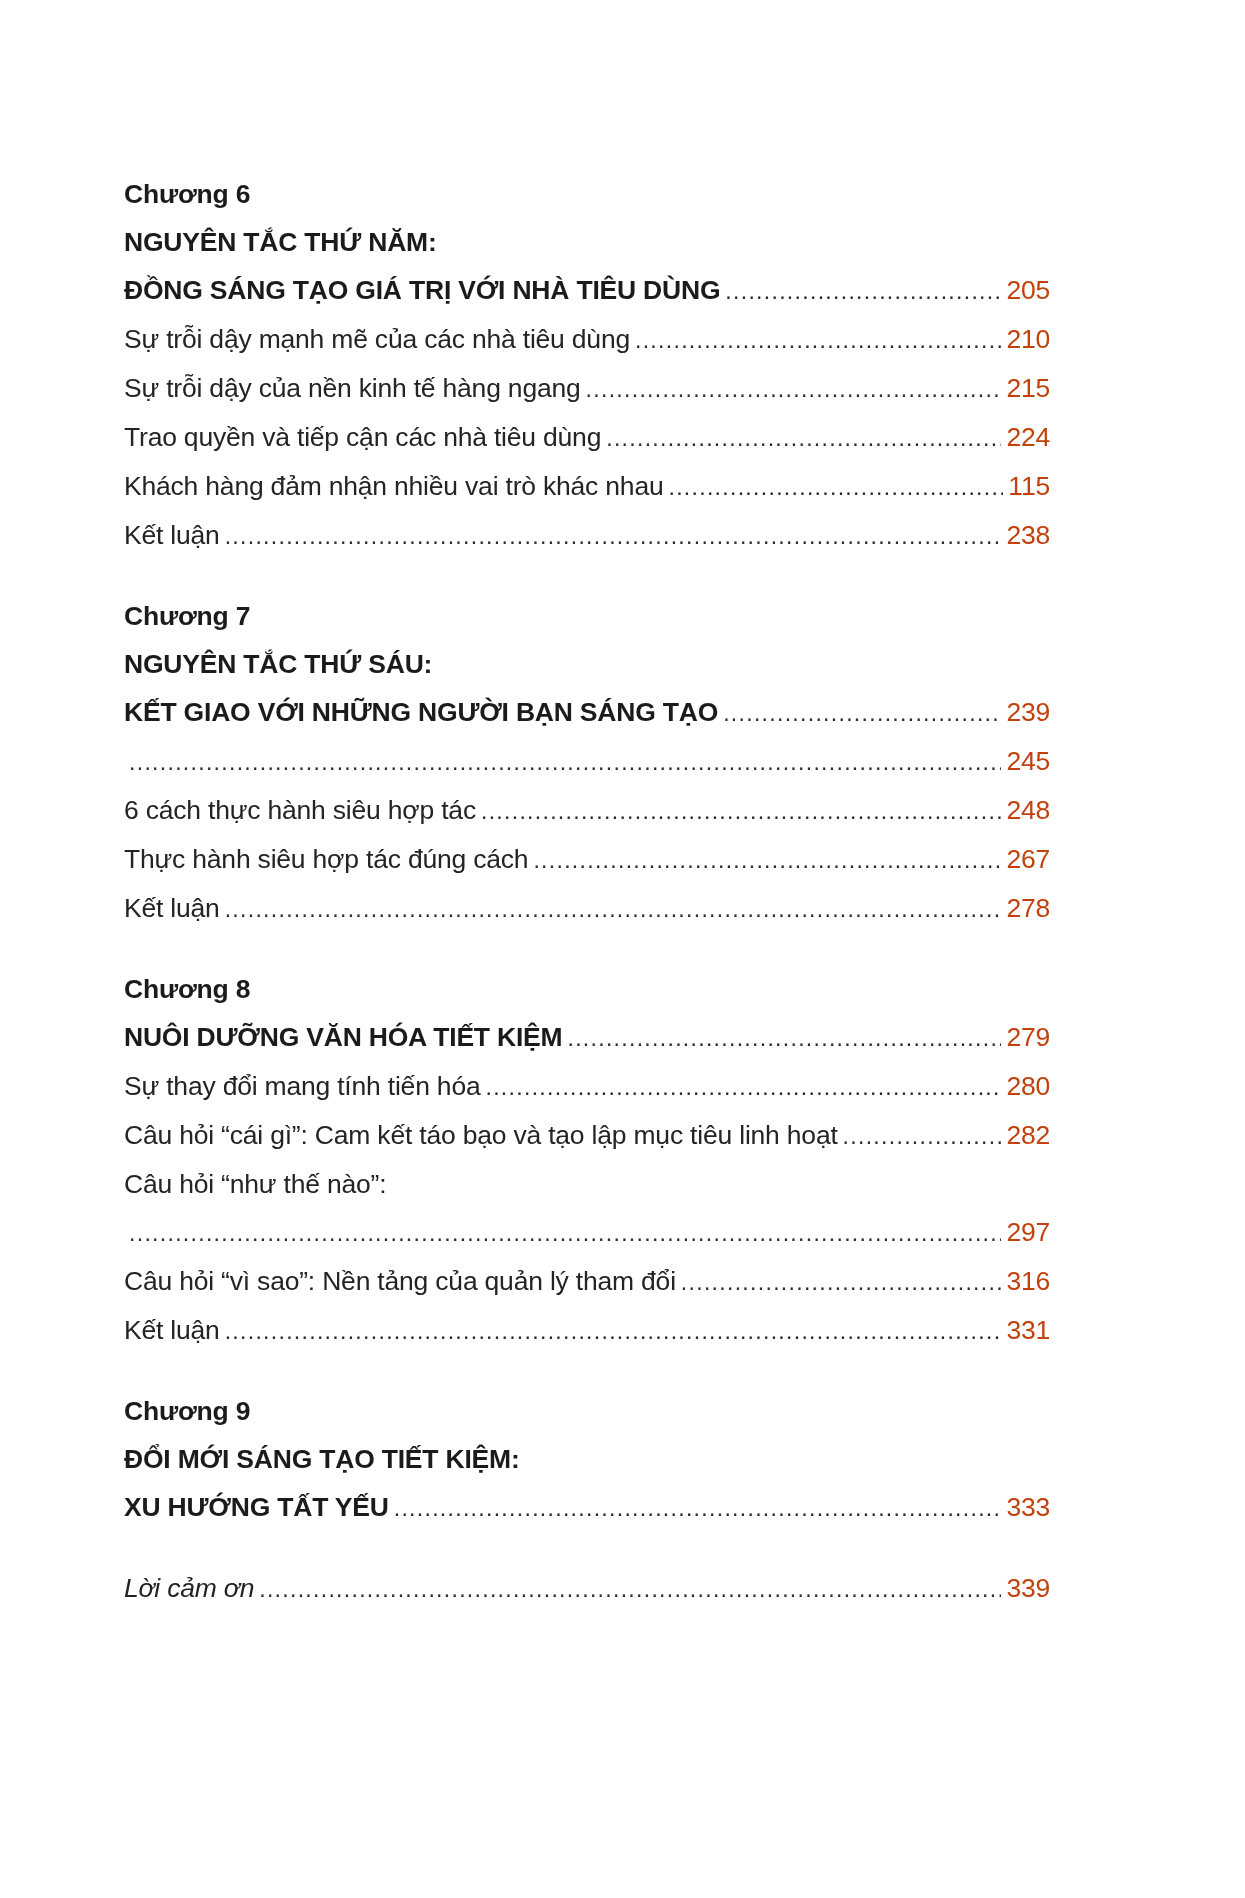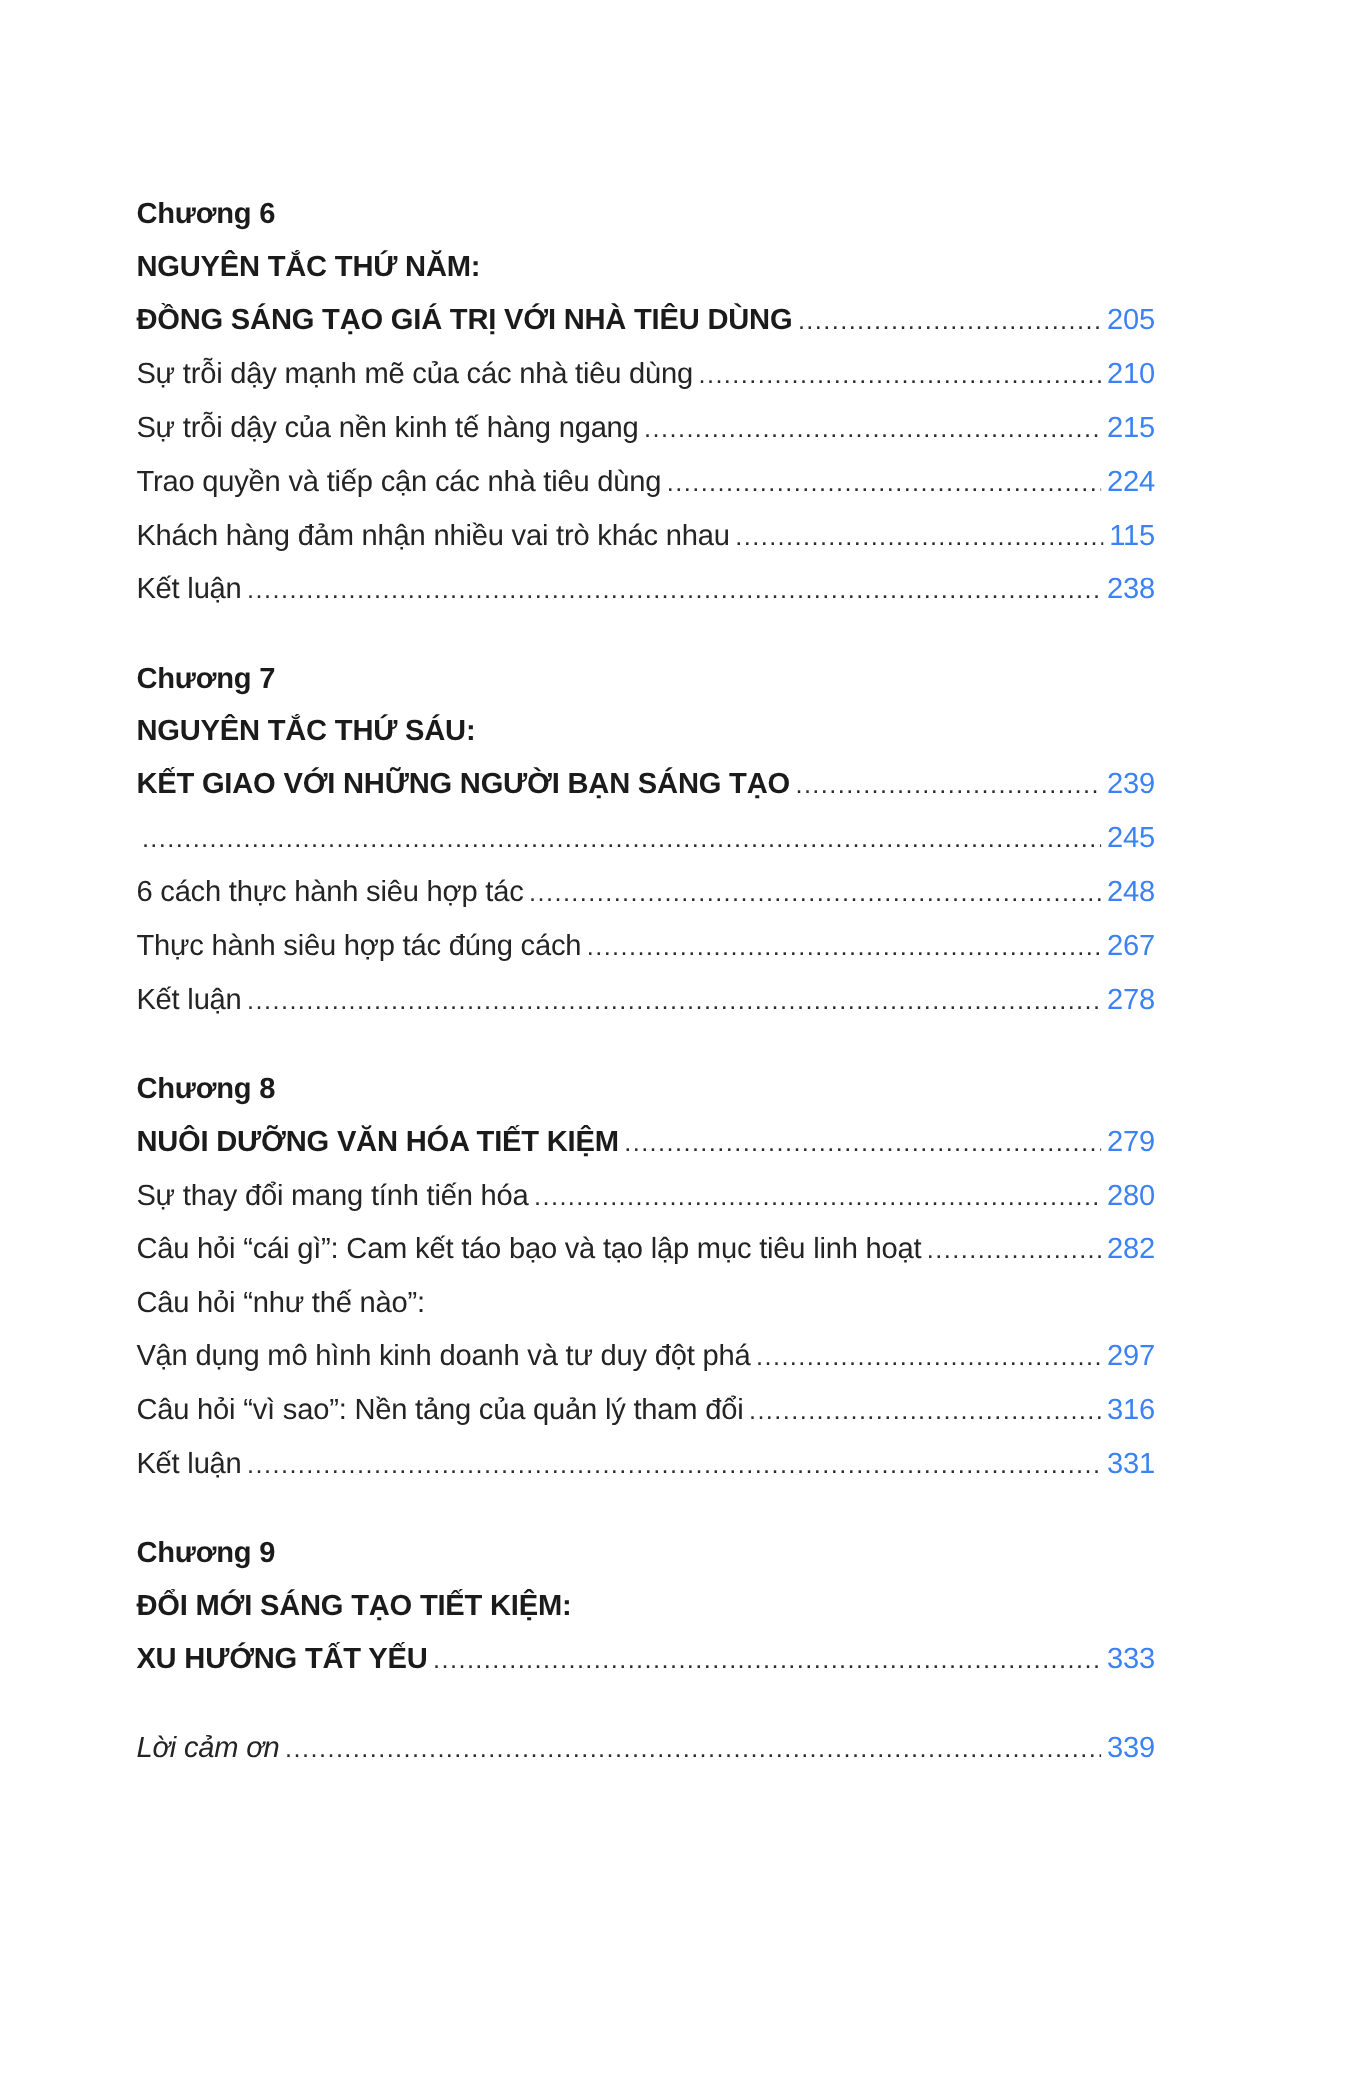--- a/index.html
+++ b/index.html
@@ -41,21 +41,21 @@
     font-style: normal;
     color: #2b2b2b;
   }
   .leader::after {
     content: "........................................................................................................................................................................................................";
   }
   .page-num {
     flex: 0 0 auto;
     font-weight: 400;
     font-style: normal;
-    color: #3b82f6;
+    color: #c2410c;
   }
   .back-matter { margin-top: 5px; }
 </style>
 </head>
 <body>
 
 <main class="toc" id="toc-root">
     <section class="toc-section">
       <div class="row bold">
         <span class="title-text">Chương 6</span>
@@ -142,21 +142,20 @@
       </div>
       <div class="row ">
         <span class="title-text">Câu hỏi “cái gì”: Cam kết táo bạo và tạo lập mục tiêu linh hoạt</span>
         <span class="leader"></span>
         <span class="page-num">282</span>
       </div>
       <div class="row ">
         <span class="title-text">Câu hỏi “như thế nào”:</span>
       </div>
       <div class="row ">
-        <span class="title-text">Vận dụng mô hình kinh doanh và tư duy đột phá</span>
         <span class="leader"></span>
         <span class="page-num">297</span>
       </div>
       <div class="row ">
         <span class="title-text">Câu hỏi “vì sao”: Nền tảng của quản lý tham đổi</span>
         <span class="leader"></span>
         <span class="page-num">316</span>
       </div>
       <div class="row ">
         <span class="title-text">Kết luận</span>

